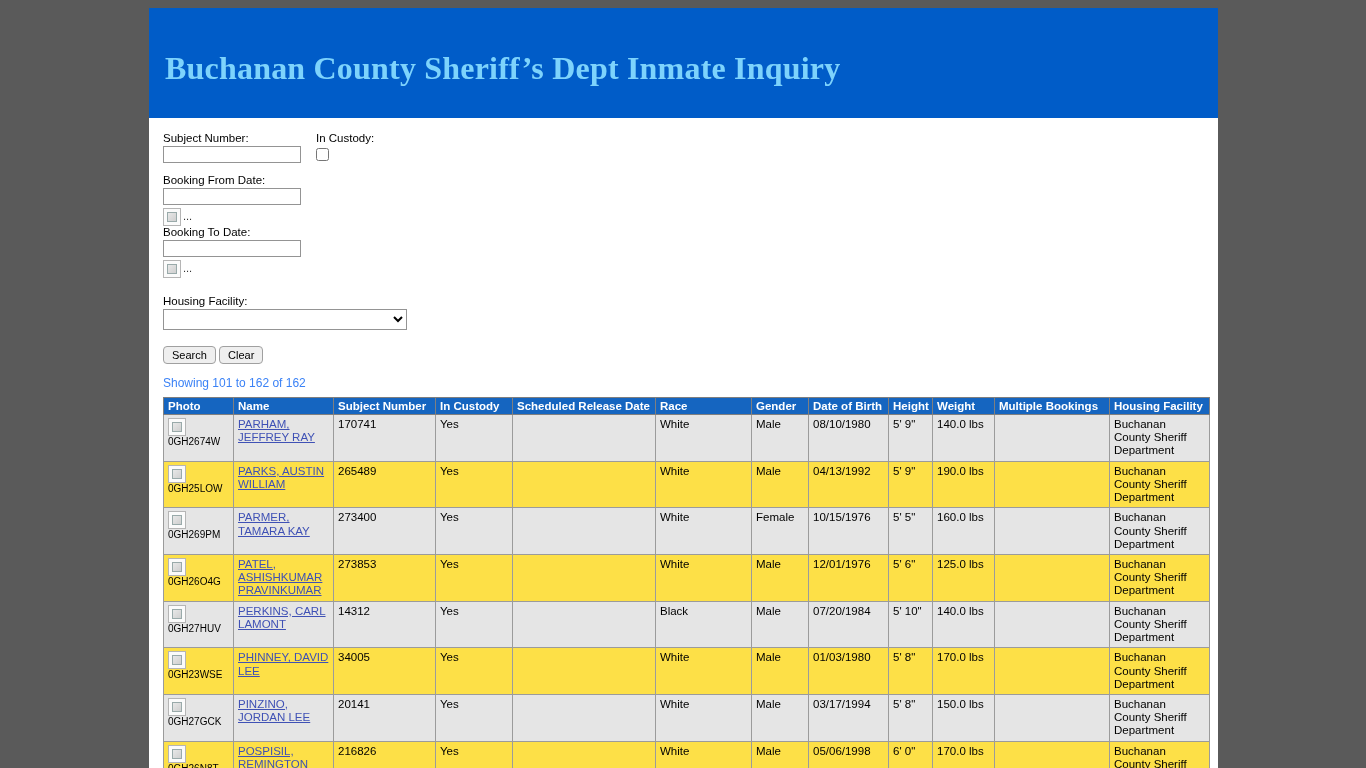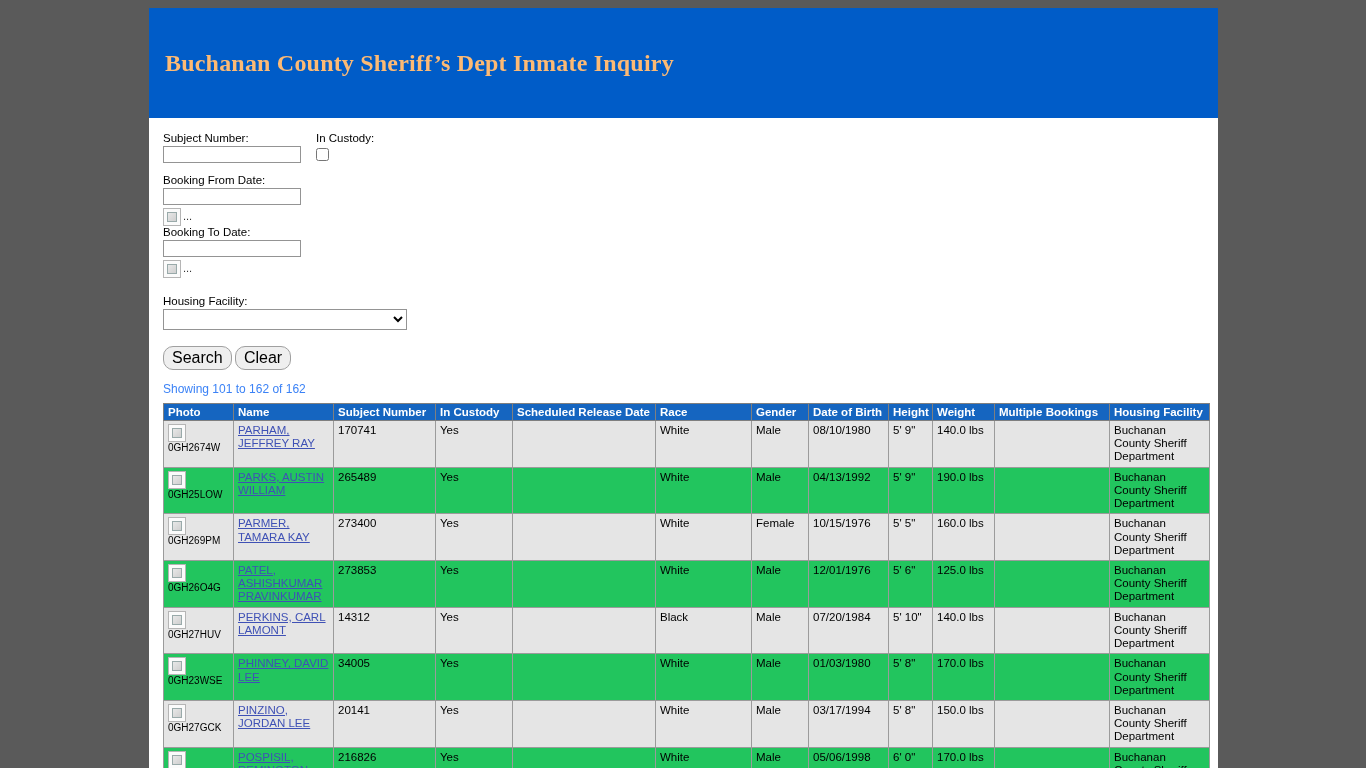--- a/index.html
+++ b/index.html
@@ -22,24 +22,24 @@
   }
   .banner {
     background: #005cc8;
     height: 110px;
     position: relative;
   }
   .banner-title {
     position: absolute;
     left: 16px;
     top: 42px;
-    color: #fdba74;
+    color: #7dd3fc;
     font-family: "Liberation Serif", serif;
     font-weight: bold;
-    font-size: 24px;
+    font-size: 32px;
     letter-spacing: 0.2px;
   }
   .content {
     padding: 14px 14px 0 14px;
   }
   h1.page-title {
     color: #1f6fa8;
     font-size: 23px;
     font-weight: normal;
     margin: 22px 0 18px 0;
@@ -117,25 +117,25 @@
     height: 21px;
     font-size: 12px;
     border: 1px solid #949494;
     background: #fff;
   }
   .buttons {
     margin-top: 16px;
   }
   button.btn {
     font-family: "Liberation Sans", sans-serif;
-    font-size: 16px;
+    font-size: 11px;
     padding: 2px 8px;
     background: #efefef;
     border: 1px solid #a0a0a0;
-    border-radius: 10px;
+    border-radius: 4px;
     cursor: pointer;
   }
   .result-count {
     margin-top: 12px;
     font-size: 12px;
     color: #3b82f6;
   }
   table.grid {
     border-collapse: collapse;
     margin-top: 7px;
@@ -154,21 +154,21 @@
     white-space: nowrap;
   }
   table.grid td {
     border: 1px solid #9b9b9b;
     padding: 3px 4px;
     vertical-align: top;
     color: #000;
     line-height: 1.15;
   }
   tr.even td { background: #e5e5e5; }
-  tr.odd td { background: #22c55e; }
+  tr.odd td { background: #fde047; }
   td.photo {
     font-size: 10px;
     color: #222;
     line-height: 1.1;
   }
   td.photo .ph-wrap {
     display: block;
   }
   td a.namelink {
     color: #3f51b5;

